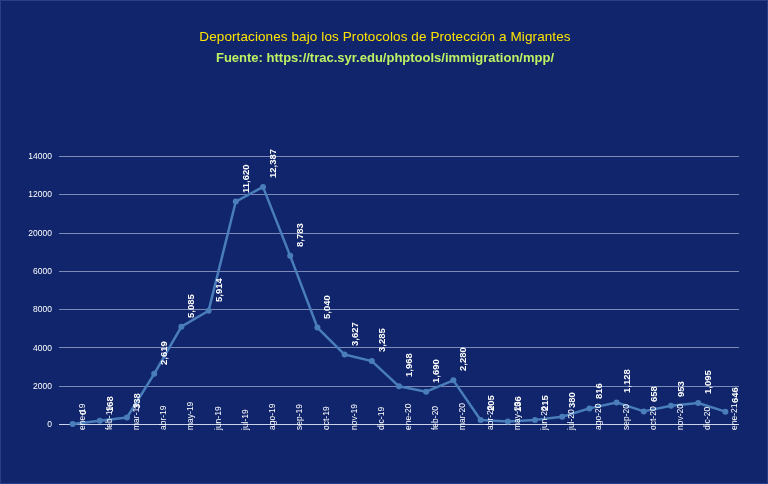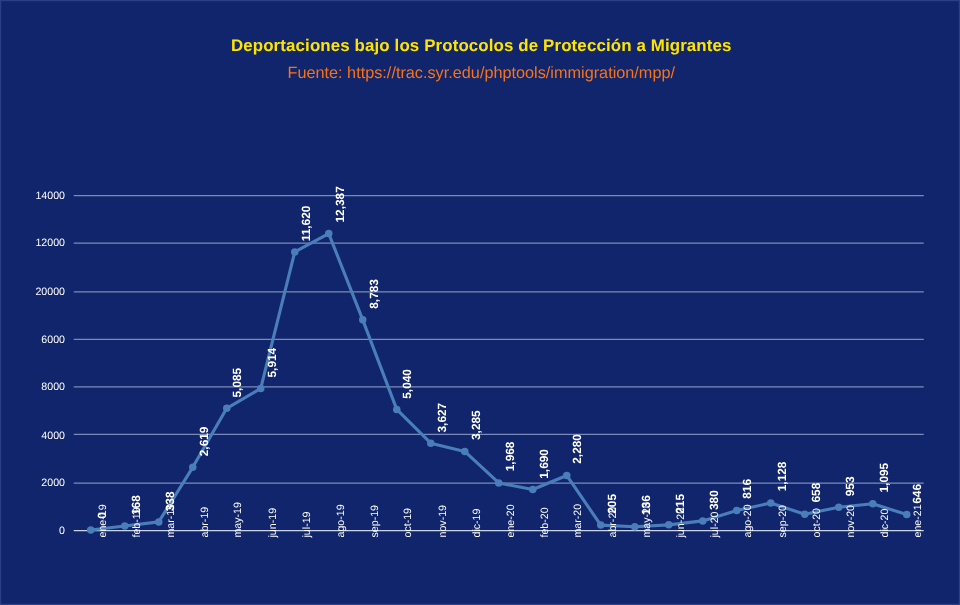--- a/index.html
+++ b/index.html
@@ -24,30 +24,30 @@
   
   #title-block {
     position: absolute;
     left: 0;
     top: 26px;
     width: 768px;
     text-align: center;
   }
   .title-line {
     color: #ffe400;
-    font-weight: bold;
+    font-weight: normal;
     font-size: 13.5px;
     line-height: 20px;
     letter-spacing: 0.1px;
   }
   .subtitle-line {
-    color: #f97316;
+    color: #bef264;
     font-size: 13px;
     line-height: 22px;
-    font-weight: normal;
+    font-weight: bold;
   }
   
   #plot {
     position: absolute;
     left: 58px;
     top: 155px;
     width: 680px;
     height: 268px;
   }
   .gridline {

